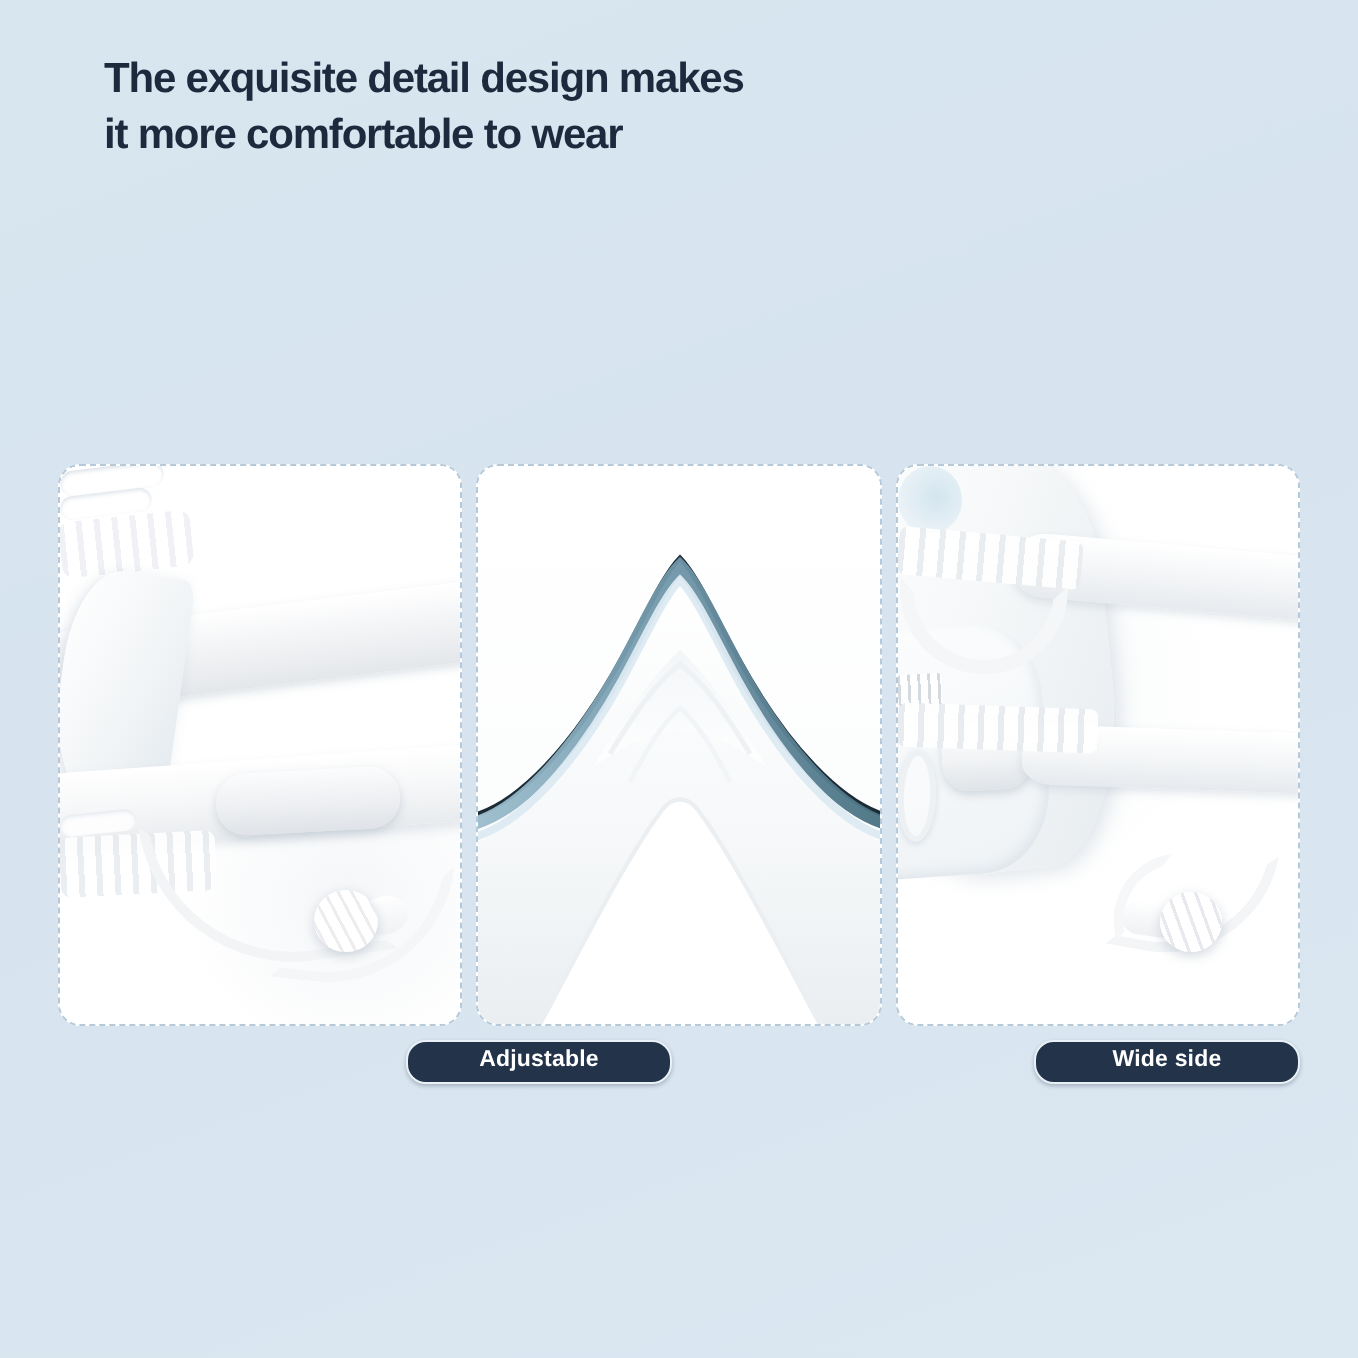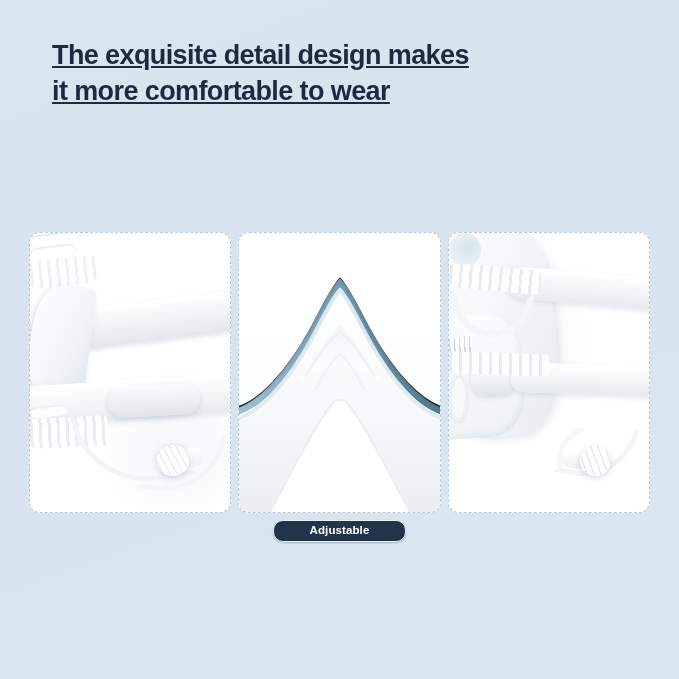--- a/index.html
+++ b/index.html
@@ -19,29 +19,28 @@
   #page {
     position: absolute;
     inset: 0;
     background: linear-gradient(160deg, #d8e6f0 0%, #d7e4ef 45%, #dbe7f1 100%);
   }
 
   
   .headline {
     position: absolute;
     left: 52px;
-    top: 38px;
+    top: 26px;
     width: 590px;
-    font-size: 27px;
+    font-size: 21px;
     font-weight: bold;
     line-height: 1.33;
     letter-spacing: -0.6px;
     color: #1d2a3d;
     white-space: pre-line;
-    text-decoration: underline;
   }
 
   
   .panels {
     position: absolute;
     left: 29px;
     top: 232px;
     width: 621px;
     height: 281px;
     display: flex;
@@ -71,21 +70,21 @@
     left: 29px;
     top: 521px;
     width: 621px;
     height: 20px;
     display: flex;
     gap: 7px;
   }
   .label-cell {
     flex: 1 1 0;
     display: flex;
-    justify-content: center;
+    justify-content: flex-end;
     align-items: center;
   }
   .pill {
     background: #22334a;
     color: #ffffff;
     font-size: 11.5px;
     font-weight: bold;
     letter-spacing: 0.1px;
     border-radius: 10px;
     padding: 2.5px 0 3.5px 0;
@@ -467,15 +466,18 @@
         <div class="p3-softShadow"></div>
       </div>
     </div>
 
   </div>
 
   <div class="labels">
     <div class="label-cell">
       <div class="pill">Adjustable</div>
     </div>
+    <div class="label-cell">
+      <div class="pill">Wide side</div>
+    </div>
   </div>
 
 </div>
 
 </body></html>

